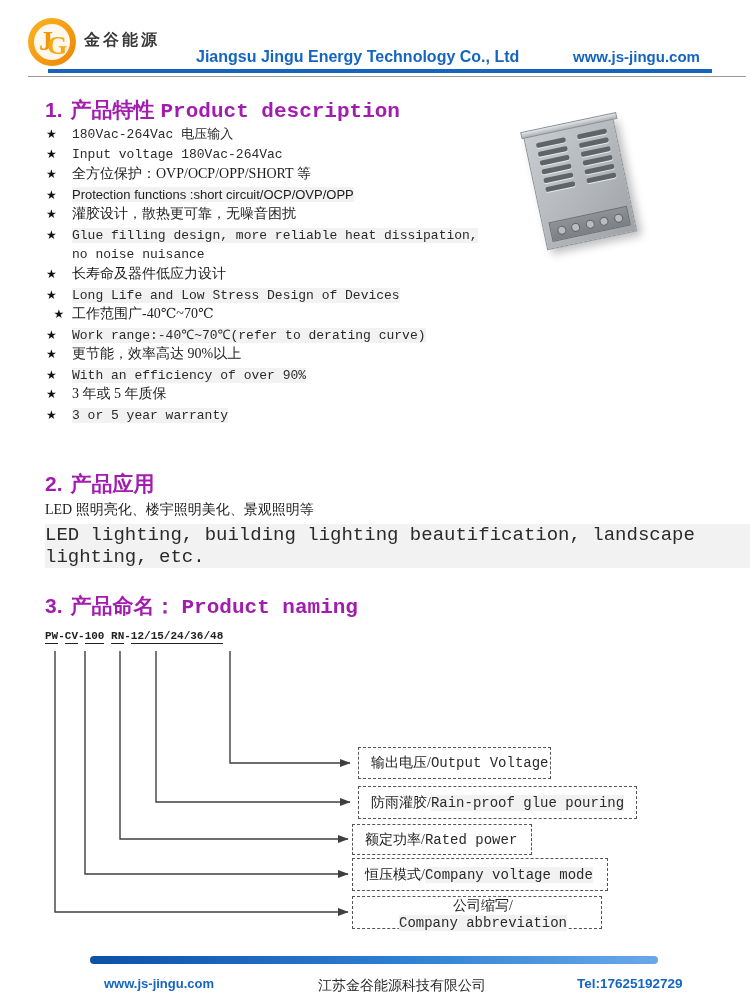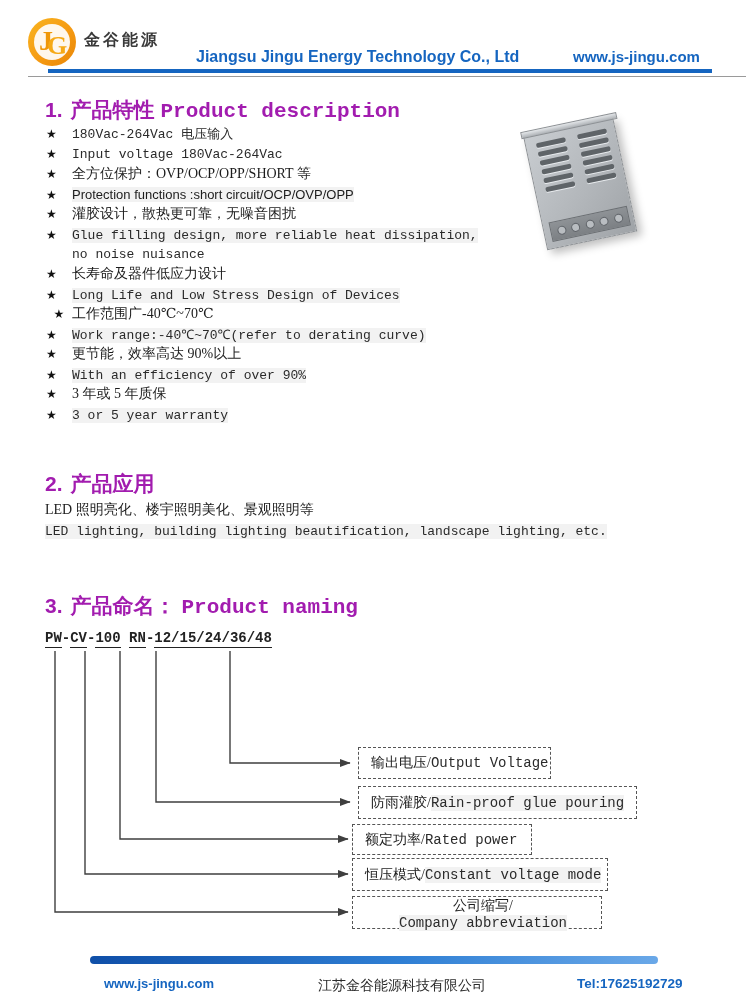--- a/index.html
+++ b/index.html
@@ -44,21 +44,21 @@
   .vents { position:absolute; top:10px; left:10px; width:72px; display:flex; justify-content:space-between; }
   .vcol  { display:flex; flex-direction:column; gap:4px; }
   .vent  { width:30px; height:5px; background:#5f6468; border-radius:2px;
            box-shadow:0 1px 0 #e8ebee; }
   .psu-term { position:absolute; left:6px; bottom:6px; width:80px; height:20px;
               background:linear-gradient(180deg,#8e9296,#7c8084); border:1px solid #6b6f73;
               display:flex; align-items:center; justify-content:space-evenly; }
   .screw { width:9px; height:9px; border-radius:50%; background:#b9bdc1; border:1px solid #5f6368; }
 
   
-  .code-line { left:45px; top:630px; font-size:14px; font-weight:bold;
+  .code-line { left:45px; top:630px; font-size:11px; font-weight:bold;
                font-family:"Liberation Mono","DejaVu Sans Mono",monospace; color:#222; }
   .code-line .seg { border-bottom:1.5px solid #222; padding-bottom:1px; }
 
   
   .dbox { position:absolute; border:1.5px dashed #555; background:#fff;
           display:flex; align-items:center; padding-left:12px;
           font-size:14px; }
   .dbox .l-cn { font-family:"Liberation Serif",serif; color:#1c1c1c; }
   .dbox .l-en { font-family:"Liberation Mono","DejaVu Sans Mono",monospace; color:#2a2a2a; }
   .ln { fill:none; stroke:#3f3f3f; stroke-width:1.4; }
@@ -173,21 +173,21 @@
         <div class="screw"></div>
           <div class="screw"></div>
       </div>
     </div>
   </div>
 
   <div class="abs sec-title" style="left:45px; top:470px;">
     <span class="num">2.</span><span class="t-cn">产品应用</span>
   </div>
   <div class="abs cn" style="left:45px; top:501px; font-size:14px;">LED 照明亮化、楼宇照明美化、景观照明等</div>
-  <div class="abs mono shaded" style="left:45px; top:524px; font-size:13px;">LED lighting, building lighting beautification, landscape lighting, etc.</div>
+  <div class="abs mono shaded" style="left:45px; top:524px; font-size:19px;">LED lighting, building lighting beautification, landscape lighting, etc.</div>
 
   <div class="abs sec-title" style="left:45px; top:592px;">
     <span class="num">3.</span><span class="t-cn">产品命名：</span><span class="t-en">Product naming</span>
   </div>
 
   <div class="abs code-line">
     <span class="seg">PW</span><span>-</span><span class="seg">CV</span><span>-</span><span class="seg">100</span><span style="white-space:pre;"> </span><span class="seg">RN</span><span>-</span><span class="seg">12/15/24/36/48</span>
   </div>
 
   <svg class="abs" style="left:0; top:651px;" width="750" height="290">
@@ -210,21 +210,21 @@
   <div class="dbox" style="left:358px; top:786px; width:279px; height:33px;">
     <span class="l-cn">防雨灌胶/</span>
       <span class="l-en shaded">Rain-proof glue pouring</span>
   </div>
   <div class="dbox" style="left:352px; top:824px; width:180px; height:31px;">
     <span class="l-cn">额定功率/</span>
       <span class="l-en">Rated power</span>
   </div>
   <div class="dbox" style="left:352px; top:858px; width:256px; height:33px;">
     <span class="l-cn">恒压模式/</span>
-      <span class="l-en shaded">Constant voltage mode</span>
+      <span class="l-en shaded">Company voltage mode</span>
   </div>
   <div class="dbox" style="left:352px; top:896px; width:250px; height:33px;flex-direction:column;">
     <span class="l-cn">公司缩写/</span>
       <span class="l-en shaded">Company abbreviation</span>
   </div>
 
   <div class="abs ftr-bar"></div>
   <div class="abs ftr-site">www.js-jingu.com</div>
   <div class="abs ftr-co">江苏金谷能源科技有限公司</div>
   <div class="abs ftr-tel">Tel:17625192729</div>

